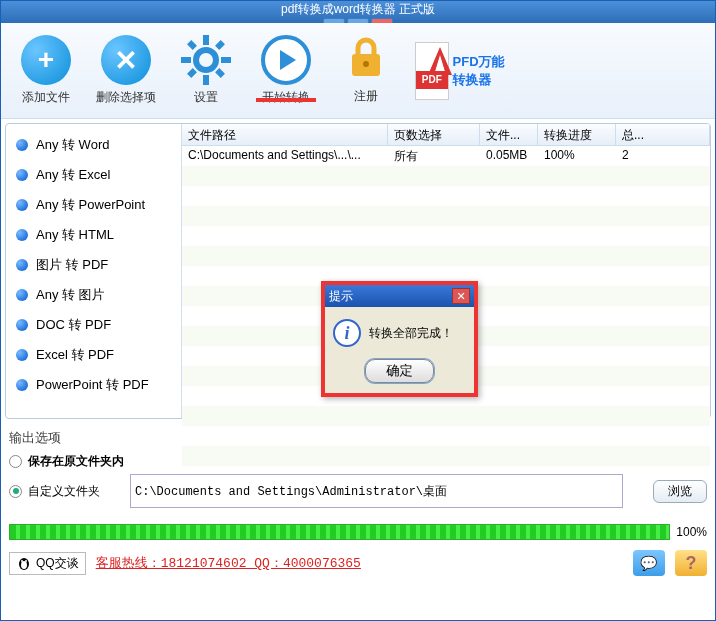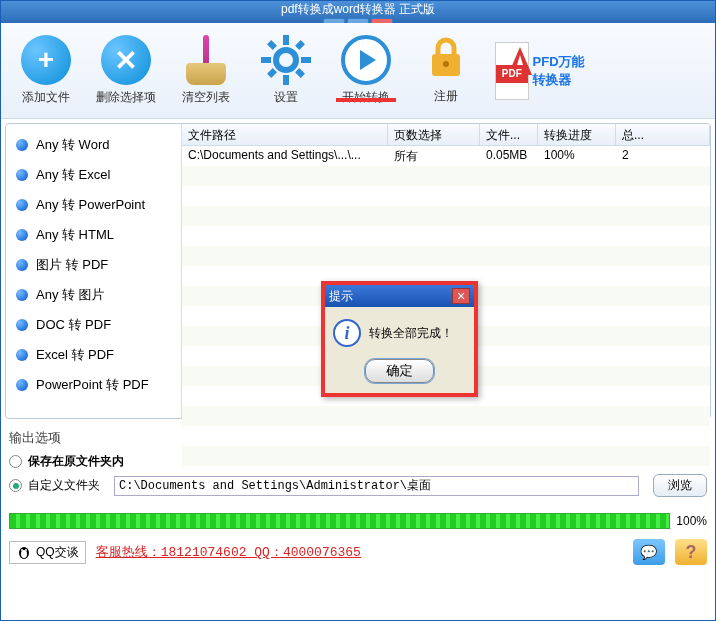--- a/index.html
+++ b/index.html
@@ -24,21 +24,21 @@
 .broom .brush { width: 40px; height: 22px; background: linear-gradient(#e6c87a,#c9a34d); border-radius: 4px 4px 8px 8px; margin: -2px auto 0; }
 .gear { width: 50px; height: 50px; display:flex;align-items:center;justify-content:center; }
 .gear svg { width:50px; height:50px; }
 .play { border: 4px solid #2d8fd8; background:#fff; }
 .play .tri { width:0;height:0;border-left:16px solid #2d8fd8;border-top:10px solid transparent;border-bottom:10px solid transparent; margin-left:4px;}
 .lock svg { width:44px;height:44px; }
 .underline-red { position:absolute; height:4px; background:#e33; width:60px; bottom:4px; }
 .pdf-logo { width:100px; display:flex; align-items:center; gap:4px; }
 .pdf-logo .badge { width:48px; height:58px; background:#fff; border:1px solid #ccc; position:relative; }
 .pdf-logo .badge .a { position:absolute; top:2px; left:8px; width:32px; height:32px; }
-.pdf-logo .badge .bar { position:absolute; bottom:16px; left:0; right:0; height:18px; background:#d33; color:#fff; font-size:10px; text-align:center; line-height:18px; font-weight:bold; }
+.pdf-logo .badge .bar { position:absolute; bottom:10px; left:0; right:0; height:18px; background:#d33; color:#fff; font-size:10px; text-align:center; line-height:18px; font-weight:bold; }
 .pdf-logo .txt { color:#1a73e8; font-size:13px; font-weight:bold; }
 
 .main { display:flex; height:296px; border:1px solid #bcd; margin:4px; border-radius:4px; }
 .sidebar { width:176px; border-right:1px solid #d0e0ee; padding:6px 0; }
 .sitem { display:flex; align-items:center; gap:8px; padding:6px 10px; font-size:13px; cursor:pointer; }
 .sitem .dot { width:12px; height:12px; border-radius:50%; }
 .dot-blue { background: radial-gradient(circle at 30% 30%,#7bf,#05c); }
 .dot-red { background: radial-gradient(circle at 30% 30%,#f99,#c11); }
 
 .content { flex:1; position:relative; }
@@ -47,21 +47,21 @@
 .th1{width:206px}.th2{width:92px}.th3{width:58px}.th4{width:78px}.th5{flex:1}
 .trow { display:flex; height:20px; font-size:12px; font-family:"Courier New",monospace; }
 .trow .td { padding:2px 6px; }
 .tbody { background: repeating-linear-gradient(#fff,#fff 20px,#f7fbf4 20px,#f7fbf4 40px); height:328px; }
 
 .output { padding:6px 8px; font-size:12px; }
 .output .hdr { font-size:13px; color:#404040; margin-bottom:6px; }
 .radio-row { display:flex; align-items:center; gap:6px; margin:4px 0; }
 .radio { width:13px; height:13px; border-radius:50%; border:1px solid #888; display:inline-flex; align-items:center; justify-content:center; }
 .radio.sel::after { content:''; width:6px;height:6px;border-radius:50%; background:#2a7; }
-.path-input { flex:1; border:1px solid #aac; padding:2px 4px; font-family:"Courier New",monospace; font-size:12px; height:20px; margin:0 8px; }
+.path-input { flex:1; border:1px solid #aac; padding:16px 4px; font-family:"Courier New",monospace; font-size:12px; height:20px; margin:0 24px; }
 .btn { border:1px solid #9ab; background:linear-gradient(#fff,#e4ecf4); padding:2px 14px; font-size:12px; cursor:pointer; border-radius:6px; }
 
 .progress { margin:6px 8px; display:flex; align-items:center; gap:6px; }
 .pbar { flex:1; height:16px; border:1px solid #3a3; background: repeating-linear-gradient(90deg,#2c2,#2c2 6px,#4e4 6px,#4e4 10px); }
 .ptxt { font-size:12px; }
 
 .footer { display:flex; align-items:center; padding:4px 8px; gap:10px; height:34px; }
 .qq { border:1px solid #bbb; padding:2px 6px; font-size:12px; display:flex; align-items:center; gap:4px; background:#fff; cursor:pointer; }
 .qq .peng { width:16px;height:16px; }
 .hotline { color:#d22; font-size:13px; text-decoration:underline; font-family:"Courier New",SimSun; }
@@ -94,27 +94,20 @@
   </div>
 
   <div class="toolbar" style="position:relative">
     <div class="tbtn">
       <div class="circ c-blue">+</div>
       <div class="lbl">添加文件</div>
     </div>
     <div class="tbtn">
       <div class="circ c-blue">✕</div>
       <div class="lbl">删除选择项</div>
-    </div>
-    <div class="tbtn">
-      <div class="broom">
-          <div class="stick"></div>
-          <div class="brush"></div>
-        </div>
-      <div class="lbl">清空列表</div>
     </div>
     <div class="tbtn">
       <div class="gear">
         <svg viewBox="0 0 50 50">
             <circle cx="25" cy="25" r="10" fill="none" stroke="#2d8fd8" stroke-width="6"></circle>
             <g fill="#2d8fd8">
               <rect x="22" y="0" width="6" height="10"></rect>
               <rect x="22" y="40" width="6" height="10"></rect>
               <rect x="0" y="22" width="10" height="6"></rect>
               <rect x="40" y="22" width="10" height="6"></rect>

